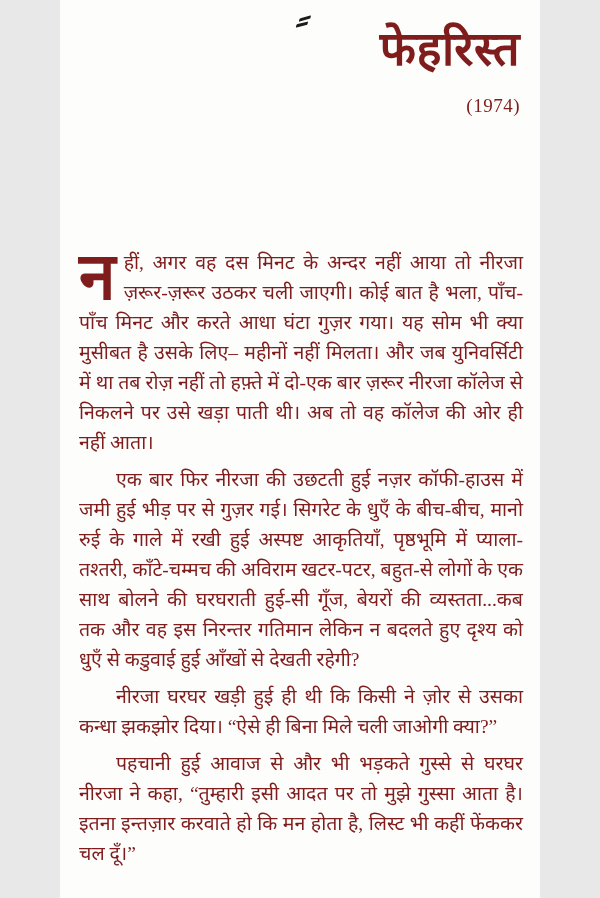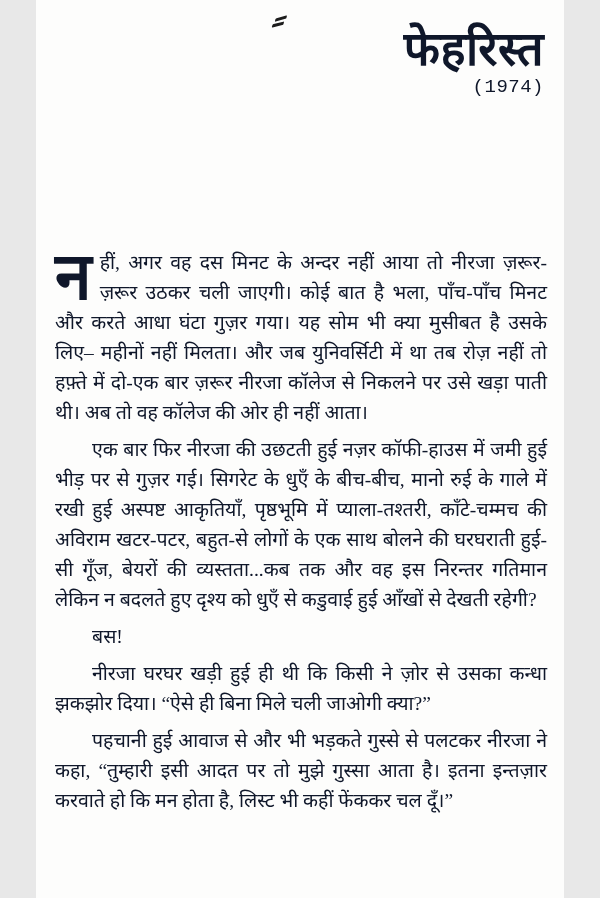--- a/index.html
+++ b/index.html
@@ -1,22 +1,22 @@
 <!DOCTYPE html>
 <html lang="hi"><head>
 <meta charset="utf-8">
 <style>
   html, body { margin: 0; padding: 0; background: #e8e8e8; }
   .page {
     position: relative;
-    width: 528px;
+    width: 480px;
     height: 898px;
     margin: 0 auto;
     background: #fdfdfc;
-    color: #0f172a;
+    color: #7f1d1d;
     font-family: "Liberation Serif", "DejaVu Serif", serif;
     overflow: hidden;
   }
 
   
   .smudge { position: absolute; left: 236px; top: 16px; width: 16px; height: 12px; }
   .smudge i {
     position: absolute; display: block;
     width: 12px; height: 2.6px; background: #1c1c1c;
     border-radius: 1px;
@@ -31,23 +31,22 @@
   }
   .title {
     font-size: 47px;
     line-height: 1.1;
     font-weight: 700;
     letter-spacing: 0.5px;
     margin: 0;
   }
   .year {
     font-size: 19px;
-    margin-top: 0;
+    margin-top: 19px;
     letter-spacing: 0.5px;
-    font-family: Liberation Mono, monospace;
   }
 
   .body-text {
     position: absolute;
     left: 19px; right: 17px; top: 248px;
     font-size: 19.5px;
     line-height: 30px;
     text-align: justify;
   }
   .body-text p { margin: 0 0 7px 0; text-indent: 37px; }
@@ -73,18 +72,17 @@
     </span>
 
   <div class="heading">
     <h1 class="title">फेहरिस्त</h1>
     <div class="year">(1974)</div>
   </div>
 
   <div class="body-text">
     <p class="opening"><span class="dropcap">न</span><span>हीं, अगर वह दस मिनट के अन्दर नहीं आया तो नीरजा ज़रूर-ज़रूर उठकर चली जाएगी। कोई बात है भला, पाँच-पाँच मिनट और करते आधा घंटा गुज़र गया। यह सोम भी क्या मुसीबत है उसके लिए– महीनों नहीं मिलता। और जब युनिवर्सिटी में था तब रोज़ नहीं तो हफ़्ते में दो-एक बार ज़रूर नीरजा कॉलेज से निकलने पर उसे खड़ा पाती थी। अब तो वह कॉलेज की ओर ही नहीं आता।</span></p>
     <p>एक बार फिर नीरजा की उछटती हुई नज़र कॉफी-हाउस में जमी हुई भीड़ पर से गुज़र गई। सिगरेट के धुएँ के बीच-बीच, मानो रुई के गाले में रखी हुई अस्पष्ट आकृतियाँ, पृष्ठभूमि में प्याला-तश्तरी, काँटे-चम्मच की अविराम खटर-पटर, बहुत-से लोगों के एक साथ बोलने की घरघराती हुई-सी गूँज, बेयरों की व्यस्तता...कब तक और वह इस निरन्तर गतिमान लेकिन न बदलते हुए दृश्य को धुएँ से कडुवाई हुई आँखों से देखती रहेगी?</p>
-    <p>बस!</p>
     <p>नीरजा घरघर खड़ी हुई ही थी कि किसी ने ज़ोर से उसका कन्धा झकझोर दिया। “ऐसे ही बिना मिले चली जाओगी क्या?”</p>
-    <p>पहचानी हुई आवाज से और भी भड़कते गुस्से से पलटकर नीरजा ने कहा, “तुम्हारी इसी आदत पर तो मुझे गुस्सा आता है। इतना इन्तज़ार करवाते हो कि मन होता है, लिस्ट भी कहीं फेंककर चल दूँ।”</p>
+    <p>पहचानी हुई आवाज से और भी भड़कते गुस्से से घरघर नीरजा ने कहा, “तुम्हारी इसी आदत पर तो मुझे गुस्सा आता है। इतना इन्तज़ार करवाते हो कि मन होता है, लिस्ट भी कहीं फेंककर चल दूँ।”</p>
   </div>
 
 </div>
 
 </body></html>

